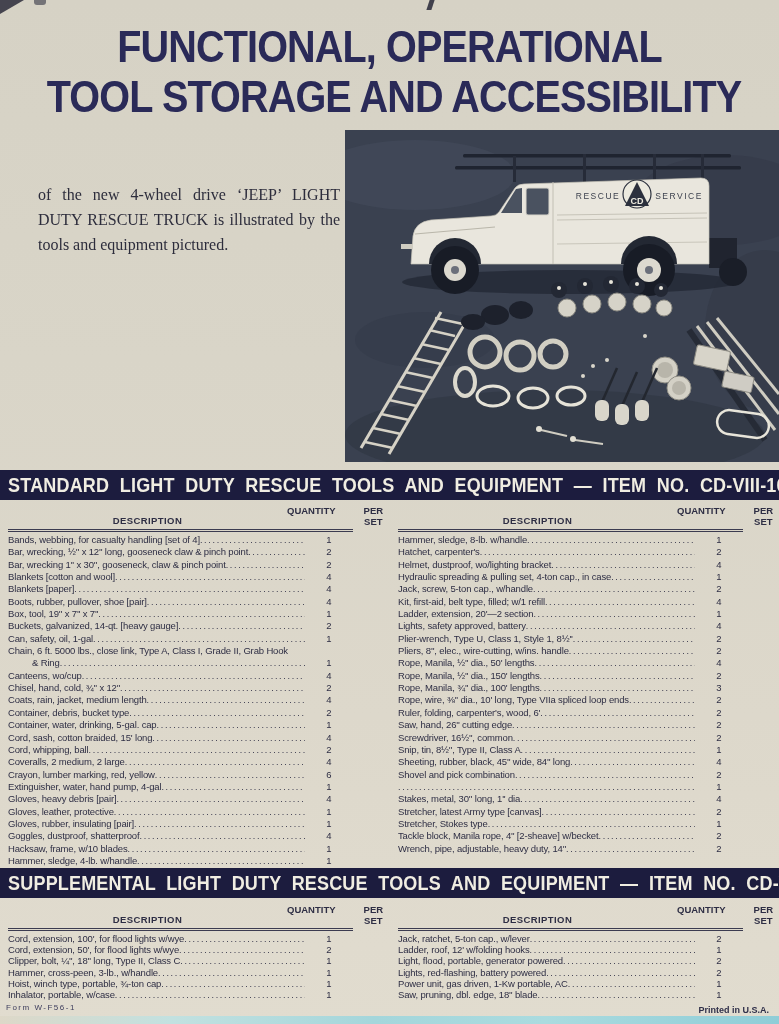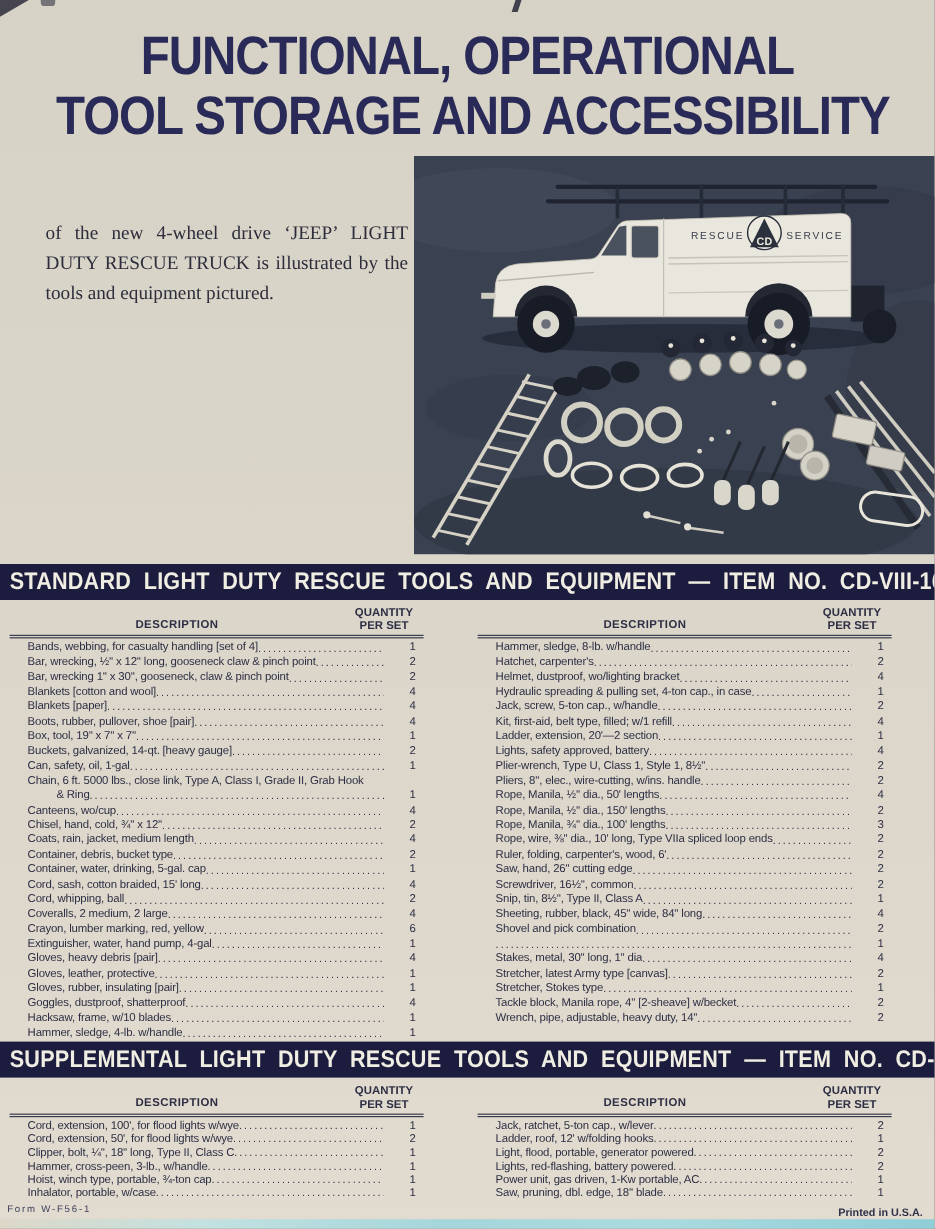--- a/index.html
+++ b/index.html
@@ -26,23 +26,23 @@
   
   .bar{position:absolute;left:0;width:779px;height:30px;background:#1c1c3e;color:#f0ede2;
     display:flex;align-items:center;overflow:hidden;}
   .bar .bartext{font-weight:bold;font-size:20px;white-space:nowrap;letter-spacing:.2px;
     word-spacing:6px;transform:scaleX(.9);transform-origin:0 50%;padding-left:9px;}
   .bar1{top:470px;} .bar2{top:868px;}
   
   .thead{position:absolute;display:flex;align-items:flex-end;height:30px;box-sizing:border-box;
     border-bottom:3px double #3b3b50;font-weight:bold;font-size:9.5px;color:#2e2e44;}
   .thead .dh{flex:1;text-align:center;padding-bottom:3px;letter-spacing:.4px;}
-  .thead .qh{width:66px;text-align:center;line-height:1.18;display:flex;flex-direction:column;padding-bottom:2px;}
-  
-  .tbody{position:absolute;font-size:9.5px;color:#2e2e44;margin-left:15px;}
+  .thead .qh{width:66px;text-align:center;line-height:1.18;display:flex;flex-direction:row;padding-bottom:2px;gap:28px;}
+  
+  .tbody{position:absolute;font-size:9.5px;color:#2e2e44;}
   .trow{position:relative;display:flex;height:12.35px;line-height:12.35px;
     padding-right:48px;white-space:nowrap;}
   .t2 .trow{height:11.2px;line-height:11.2px;}
   .desc{flex:0 0 auto;letter-spacing:-0.15px;}
   .desc.indent{padding-left:24px;}
   .dots{flex:1 1 0;min-width:0;overflow:hidden;}
   .dots::after{content:"..........................................................................................................................";
     letter-spacing:1.7px;font-size:9px;}
   .qty{position:absolute;right:0;top:0;width:48px;text-align:center;}
   

